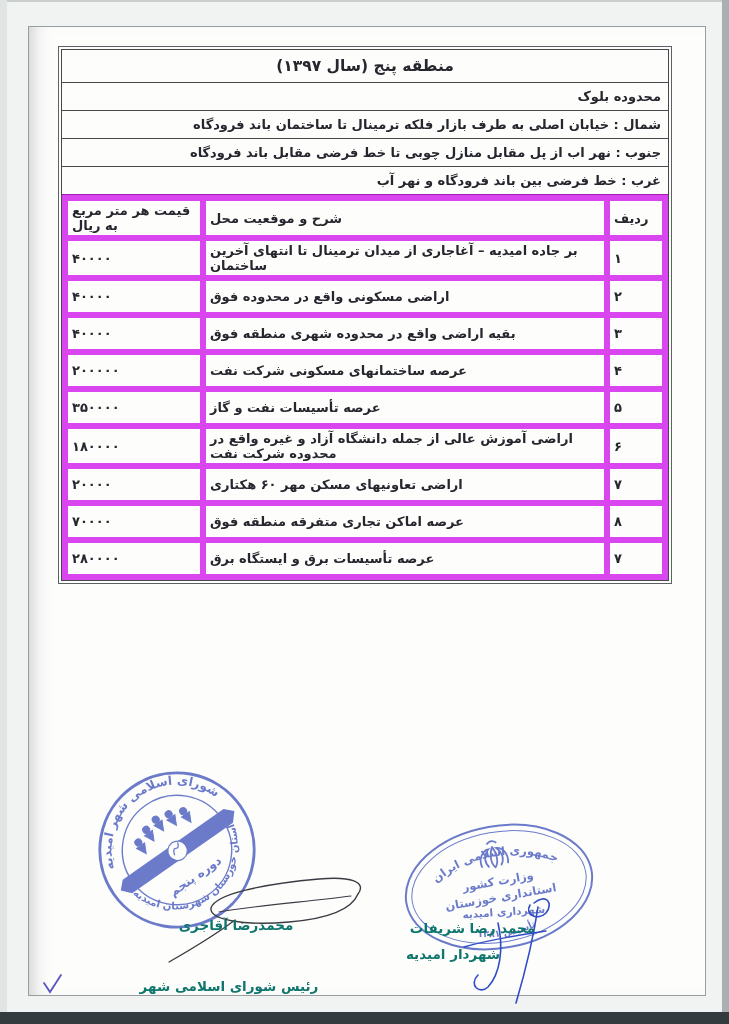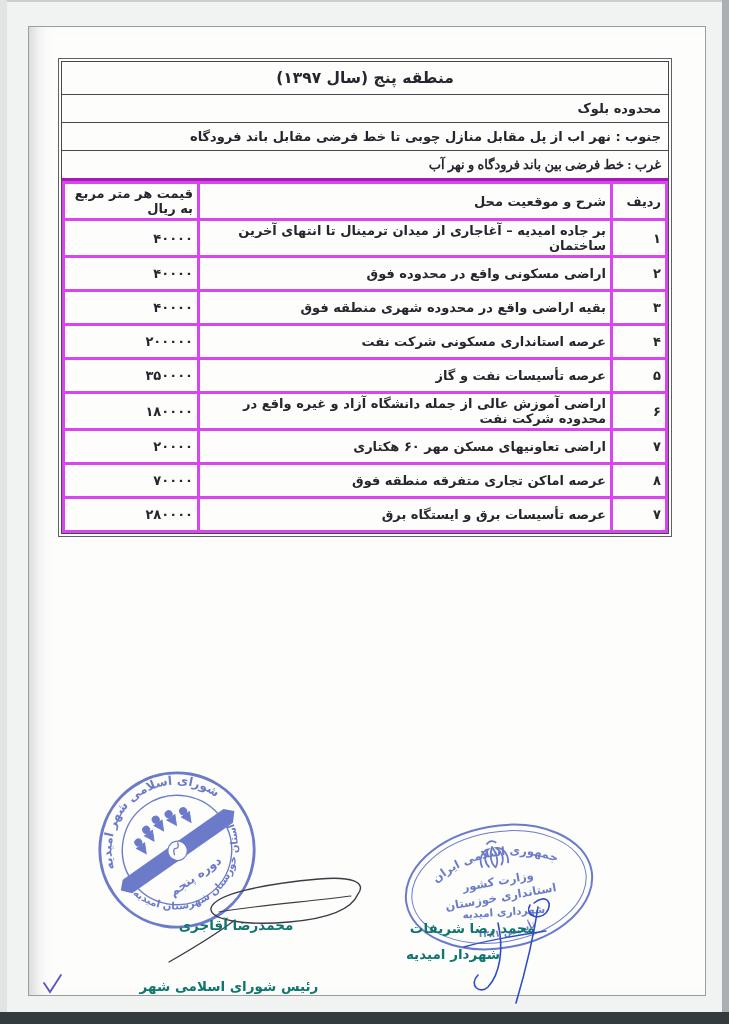--- a/index.html
+++ b/index.html
@@ -5,30 +5,30 @@
   html,body{margin:0;padding:0;}
   body{font-family:"DejaVu Sans",sans-serif;background:#e9ebea;}
   #scan{position:relative;width:729px;height:1024px;background:#f1f3f2;overflow:hidden;}
   .edge-top{position:absolute;left:0;top:0;width:729px;height:2px;background:#c9cdcc;}
   .edge-left{position:absolute;left:0;top:0;width:7px;height:1024px;background:#e0e4e3;}
   .edge-right{position:absolute;right:0;top:0;width:7px;height:1024px;background:#aab0b2;}
   .edge-bottom{position:absolute;left:0;bottom:0;width:729px;height:12px;background:#333b3f;}
   #page{position:absolute;left:28px;top:26px;width:676px;height:968px;background:#fdfdfc;
         border:1px solid #989da0;box-shadow:inset 16px 0 20px -16px rgba(115,120,124,.5);}
   
-  #doc-table{position:absolute;left:32px;top:34px;width:606px;direction:rtl;text-align:right;
+  #doc-table{position:absolute;left:32px;top:22px;width:606px;direction:rtl;text-align:right;
              color:#26262e;border:1px solid #45494b;outline:1px solid #5d6166;outline-offset:2px;
              background:#fdfdfc;}
   .title-row{height:32px;line-height:32px;text-align:center;font-weight:bold;font-size:15.5px;
              border-bottom:1px solid #45494b;}
   .block-row,.b-row{height:27px;line-height:27px;padding-right:7px;font-size:13px;font-weight:bold;
              border-bottom:1px solid #45494b;}
-  #bounds .b-row:last-child{border-bottom:3px solid #a21caf;font-family:Liberation Serif, serif;}
+  #bounds .b-row:last-child{border-bottom:1px solid #a21caf;}
   table{width:100%;border-collapse:collapse;font-size:13px;font-weight:bold;color:#26262e;}
-  th,td{border:3px solid #d946ef;text-align:right;padding:2px 4px;}
+  th,td{border:6px solid #d946ef;text-align:left;padding:2px 4px;}
   thead th{height:30px;}
   tbody td{height:27px;}
   .col-radif{width:44px;}
   .col-price{width:124px;}
   
   .abs{position:absolute;}
   .stamp{opacity:.82;}
   .name-block{font-size:13.5px;font-weight:bold;color:#0f766e;text-align:center;direction:rtl;}
   svg text{font-family:"DejaVu Sans",sans-serif;}
 </style>
@@ -39,20 +39,21 @@
   <div class="edge-top"></div>
   <div class="edge-left"></div>
   <div class="edge-right"></div>
 
   <div id="page">
 
     <div id="doc-table">
       <div class="title-row">منطقه پنج (سال ۱۳۹۷)</div>
       <div class="block-row">محدوده بلوک</div>
       <div id="bounds">
+        <div class="b-row">شمال : خیابان اصلی به طرف بازار فلکه ترمینال تا ساختمان باند فرودگاه</div>
         <div class="b-row">جنوب : نهر اب از پل مقابل منازل چوبی تا خط فرضی مقابل باند فرودگاه</div>
         <div class="b-row">غرب : خط فرضی بین باند فرودگاه و نهر آب</div>
       </div>
       <table dir="rtl">
         <thead>
           <tr>
             <th class="col-radif">ردیف</th>
             <th>شرح و موقعیت محل</th>
             <th class="col-price">قیمت هر متر مربع به ریال</th>
           </tr>
@@ -68,21 +69,21 @@
               <td>اراضی مسکونی واقع در محدوده فوق</td>
               <td>۴۰۰۰۰</td>
             </tr>
           <tr>
               <td>۳</td>
               <td>بقیه اراضی واقع در محدوده شهری منطقه فوق</td>
               <td>۴۰۰۰۰</td>
             </tr>
           <tr>
               <td>۴</td>
-              <td>عرصه استانداری مسکونی شرکت نفت</td>
+              <td>عرصه ساختمانهای مسکونی شرکت نفت</td>
               <td>۲۰۰۰۰۰</td>
             </tr>
           <tr>
               <td>۵</td>
               <td>عرصه تأسیسات نفت و گاز</td>
               <td>۳۵۰۰۰۰</td>
             </tr>
           <tr>
               <td>۶</td>
               <td>اراضی آموزش عالی از جمله دانشگاه آزاد و غیره واقع در محدوده شرکت نفت</td>

